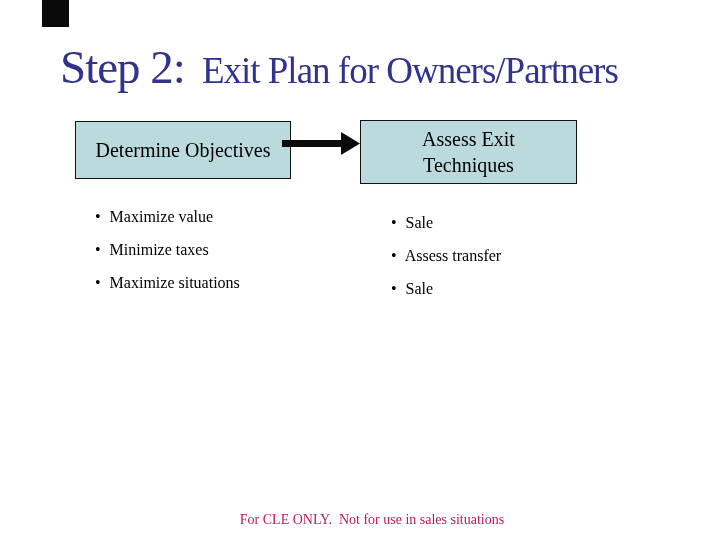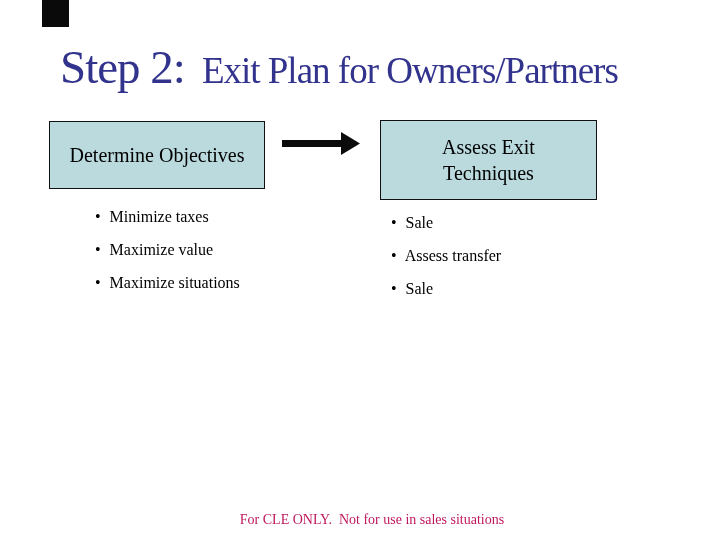--- a/index.html
+++ b/index.html
@@ -40,22 +40,22 @@
     border: 1px solid #111111;
     box-sizing: border-box;
     display: flex;
     align-items: center;
     justify-content: center;
     text-align: center;
     font-size: 20px;
     line-height: 26px;
     color: #000000;
   }
-  .box-left  { left: 37px;  top: 121px; width: 216px; height: 68px; }
-  .box-right { left: 368px; top: 120px; width: 217px; height: 80px; white-space: pre-line; }
+  .box-left  { left: 63px;  top: 121px; width: 216px; height: 58px; }
+  .box-right { left: 348px; top: 120px; width: 217px; height: 64px; white-space: pre-line; }
 
   .flow-arrow {
     position: absolute;
     left: 268px; top: 130px;
     width: 81px; height: 26px;
   }
 
   .bullet-list {
     position: absolute;
     font-size: 16px;
@@ -99,25 +99,25 @@
   </svg>
 
   <div class="flow-box box-right">
     <span>Assess Exit
 Techniques</span>
   </div>
 
   <div class="bullet-list bullets-left">
     <div class="bullet-row">
       <span class="bullet-glyph">•</span>
-      <span>Minimize taxes</span>
+      <span>Maximize value</span>
     </div>
     <div class="bullet-row">
       <span class="bullet-glyph">•</span>
-      <span>Maximize value</span>
+      <span>Minimize taxes</span>
     </div>
     <div class="bullet-row">
       <span class="bullet-glyph">•</span>
       <span>Maximize situations</span>
     </div>
   </div>
 
   <div class="bullet-list bullets-right">
     <div class="bullet-row">
       <span class="bullet-glyph">•</span>

